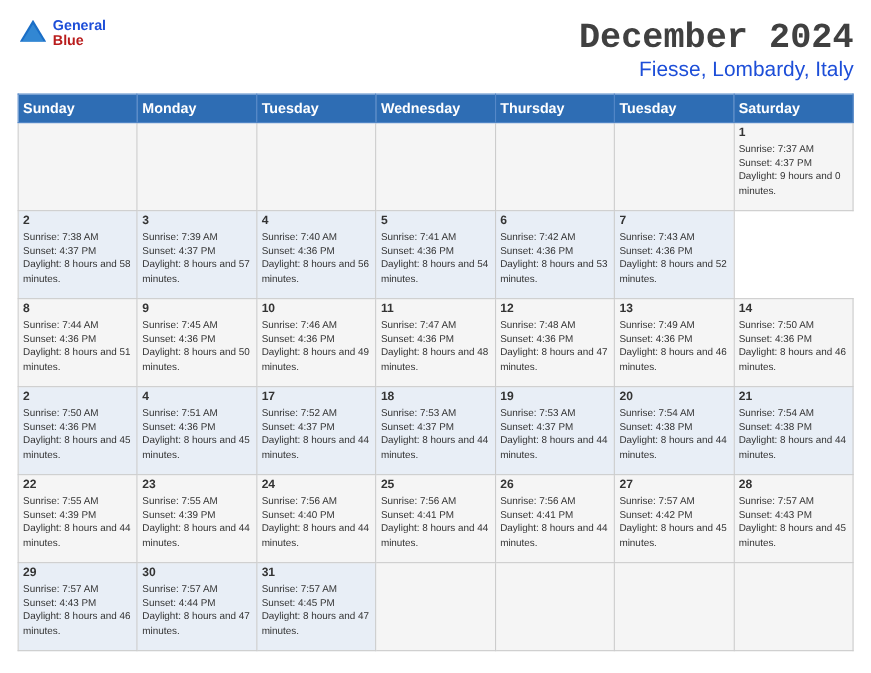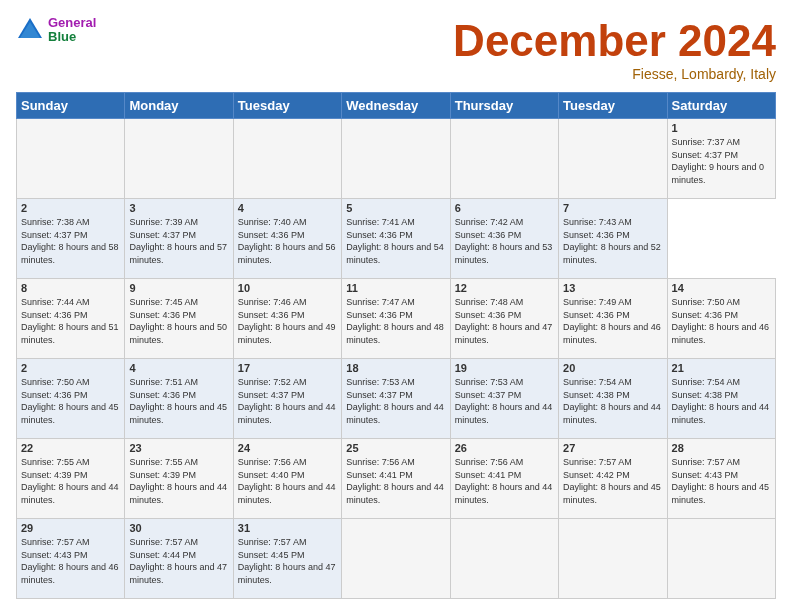--- a/index.html
+++ b/index.html
@@ -28,27 +28,28 @@
       gap: 4px;
     }
     .logo-icon {
       width: 28px;
       height: 28px;
     }
     .title-block {
       text-align: right;
     }
     .month-title {
-      font-size: 44px;
+      font-size: 32px;
       font-weight: bold;
-      color: #c2410c;
+      color: #404040;
+      font-family: Liberation Mono, monospace;
     }
     .location {
-      font-size: 14px;
-      color: #a16207;
+      font-size: 19px;
+      color: #1d4ed8;
     }
     table {
       width: 100%;
       border-collapse: collapse;
       table-layout: fixed;
     }
     thead tr th {
       background-color: #2e6db4;
       color: #fff;
       font-size: 13px;
@@ -90,22 +91,22 @@
 <body>
 <div class="page">
 
   <div class="header">
     <div class="logo">
       <svg class="logo-icon" viewBox="0 0 28 28" xmlns="http://www.w3.org/2000/svg">
         <polygon points="14,2 26,22 2,22" fill="#1a6ec7"></polygon>
         <polygon points="14,6 24,22 4,22" fill="#4a9fe0" opacity="0.5"></polygon>
       </svg>
       <div>
-        <div style="font-size:13px;font-weight:bold;color:#a21caf;line-height:1.1;text-align:center;">General</div>
-        <div style="font-size:13px;font-weight:bold;color:#15803d;line-height:1.1;">Blue</div>
+        <div style="font-size:13px;font-weight:bold;color:#1d4ed8;line-height:1.1;text-align:center;">General</div>
+        <div style="font-size:13px;font-weight:bold;color:#b91c1c;line-height:1.1;">Blue</div>
       </div>
     </div>
     <div class="title-block">
       <div class="month-title">December 2024</div>
       <div class="location">Fiesse, Lombardy, Italy</div>
     </div>
   </div>
 
   <table>
     <thead>

